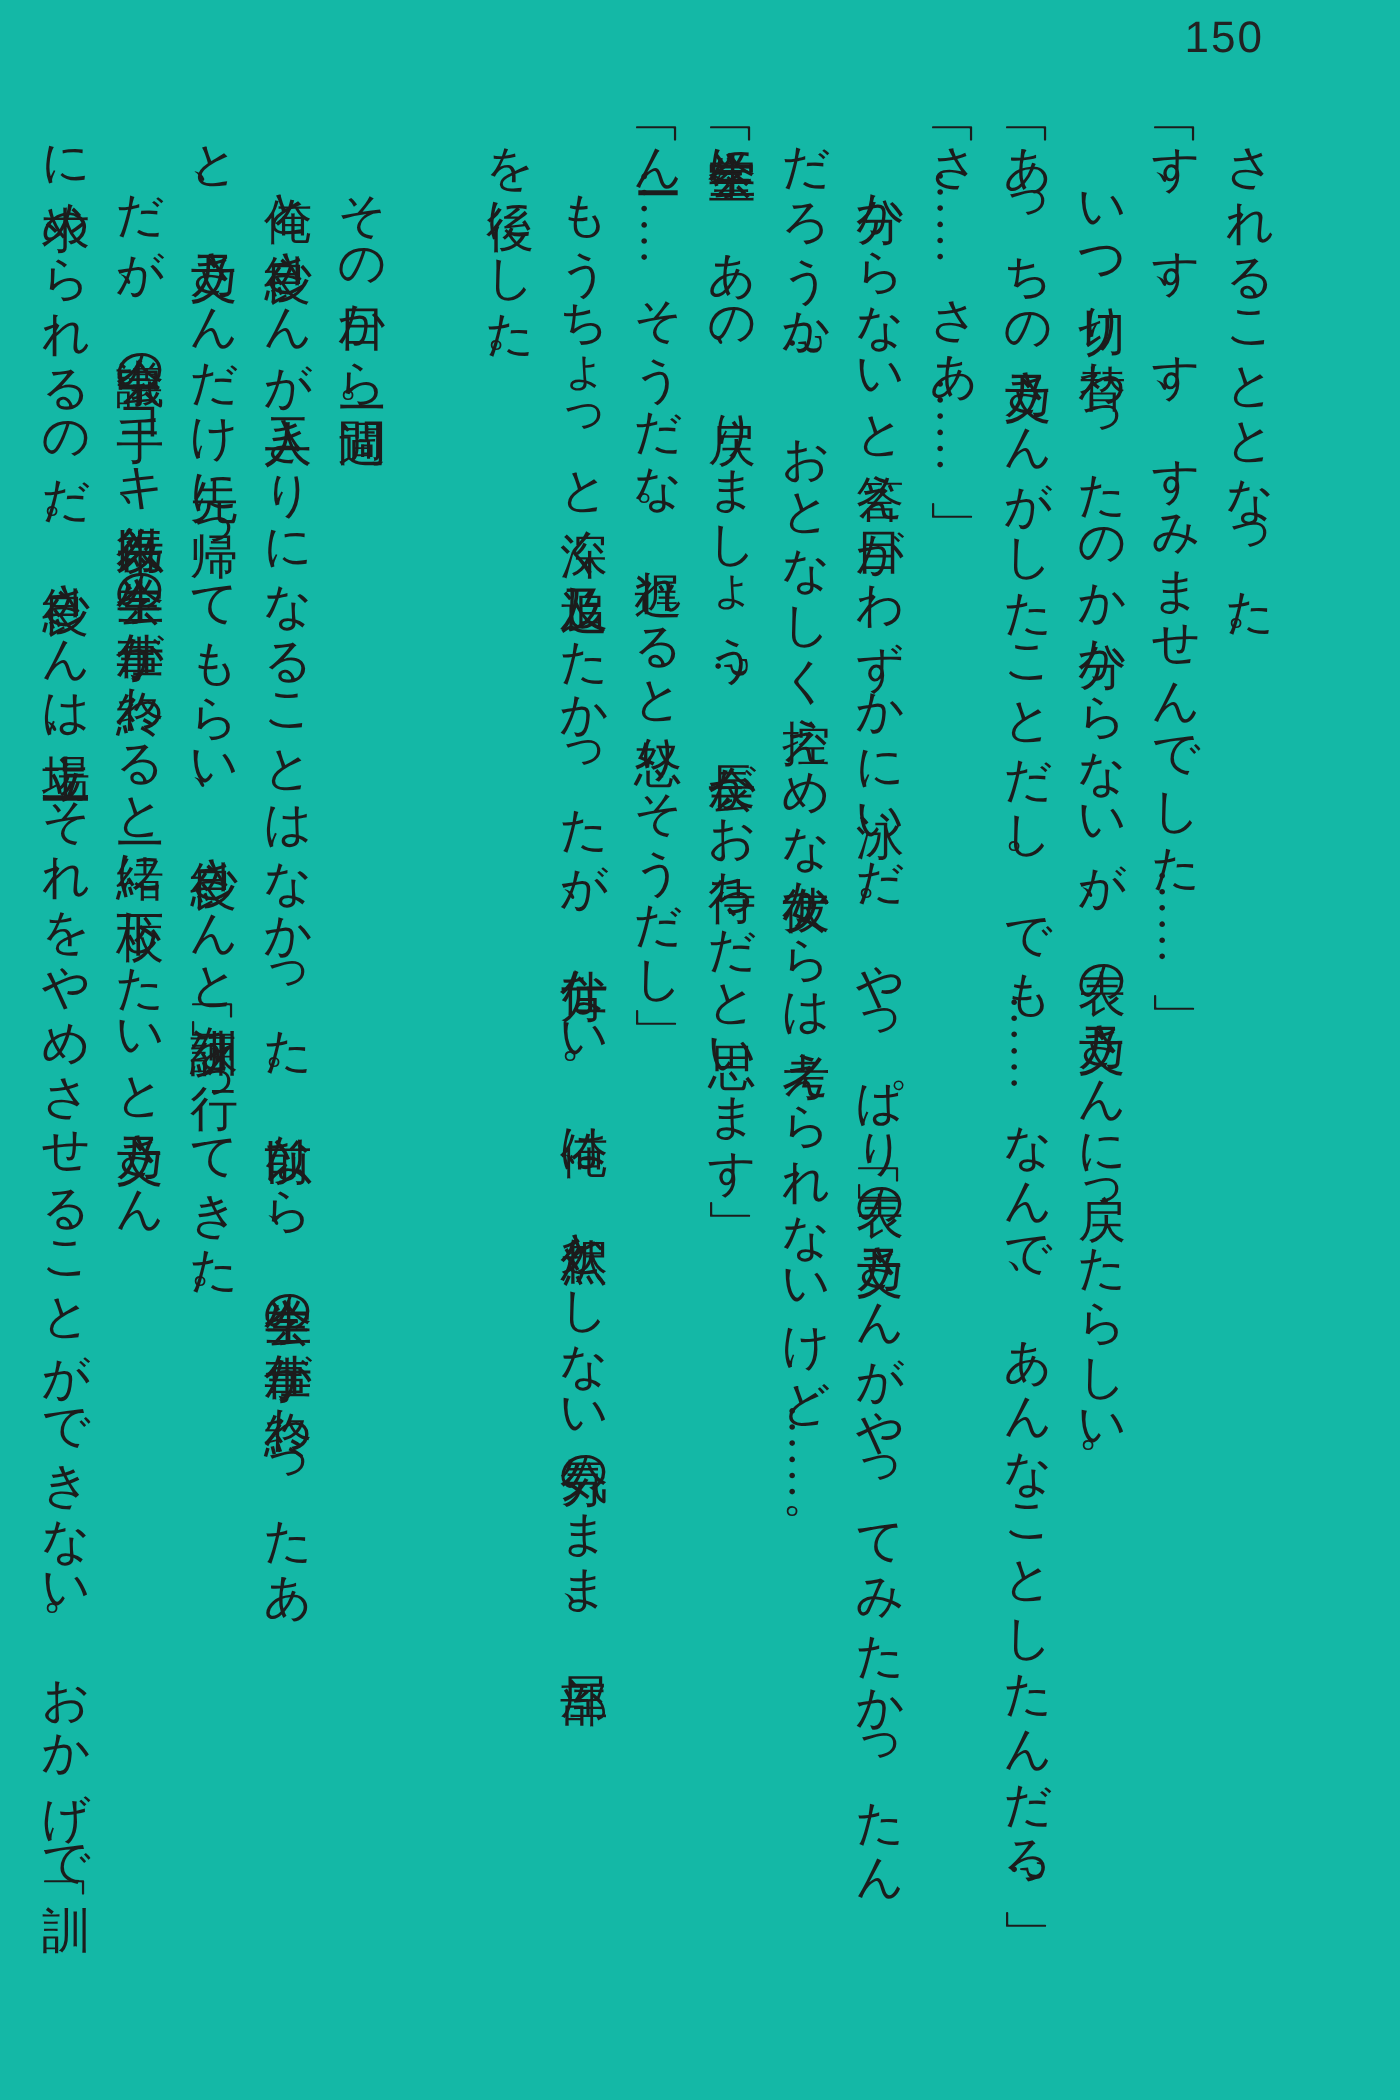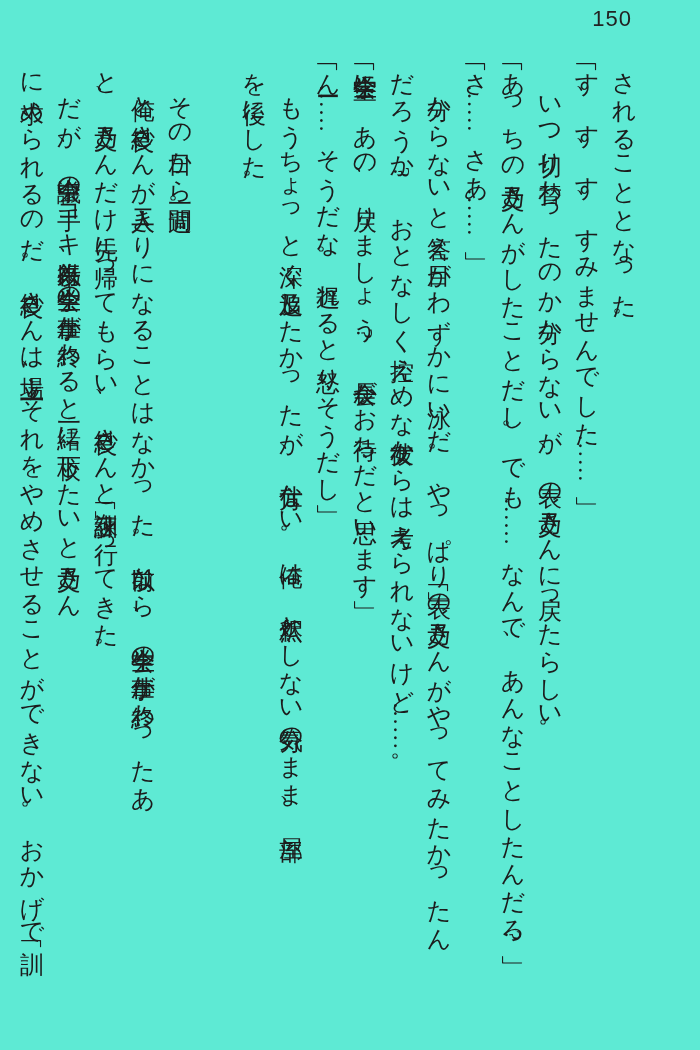--- a/index.html
+++ b/index.html
@@ -7,21 +7,21 @@
     padding: 0;
     width: 700px;
     height: 1050px;
     background: #fcfcfa;
     overflow: hidden;
   }
   .book-page {
     position: relative;
     width: 700px;
     height: 1050px;
-    background: #5eead4;
+    background: #14b8a6;
     font-family: "Liberation Serif", "DejaVu Serif", serif;
   }
   .page-number {
     position: absolute;
     top: 6px;
     right: 68px;
     font-size: 22px;
     letter-spacing: 1px;
     color: #222222;
     font-family: "Liberation Sans", "DejaVu Sans", sans-serif;

